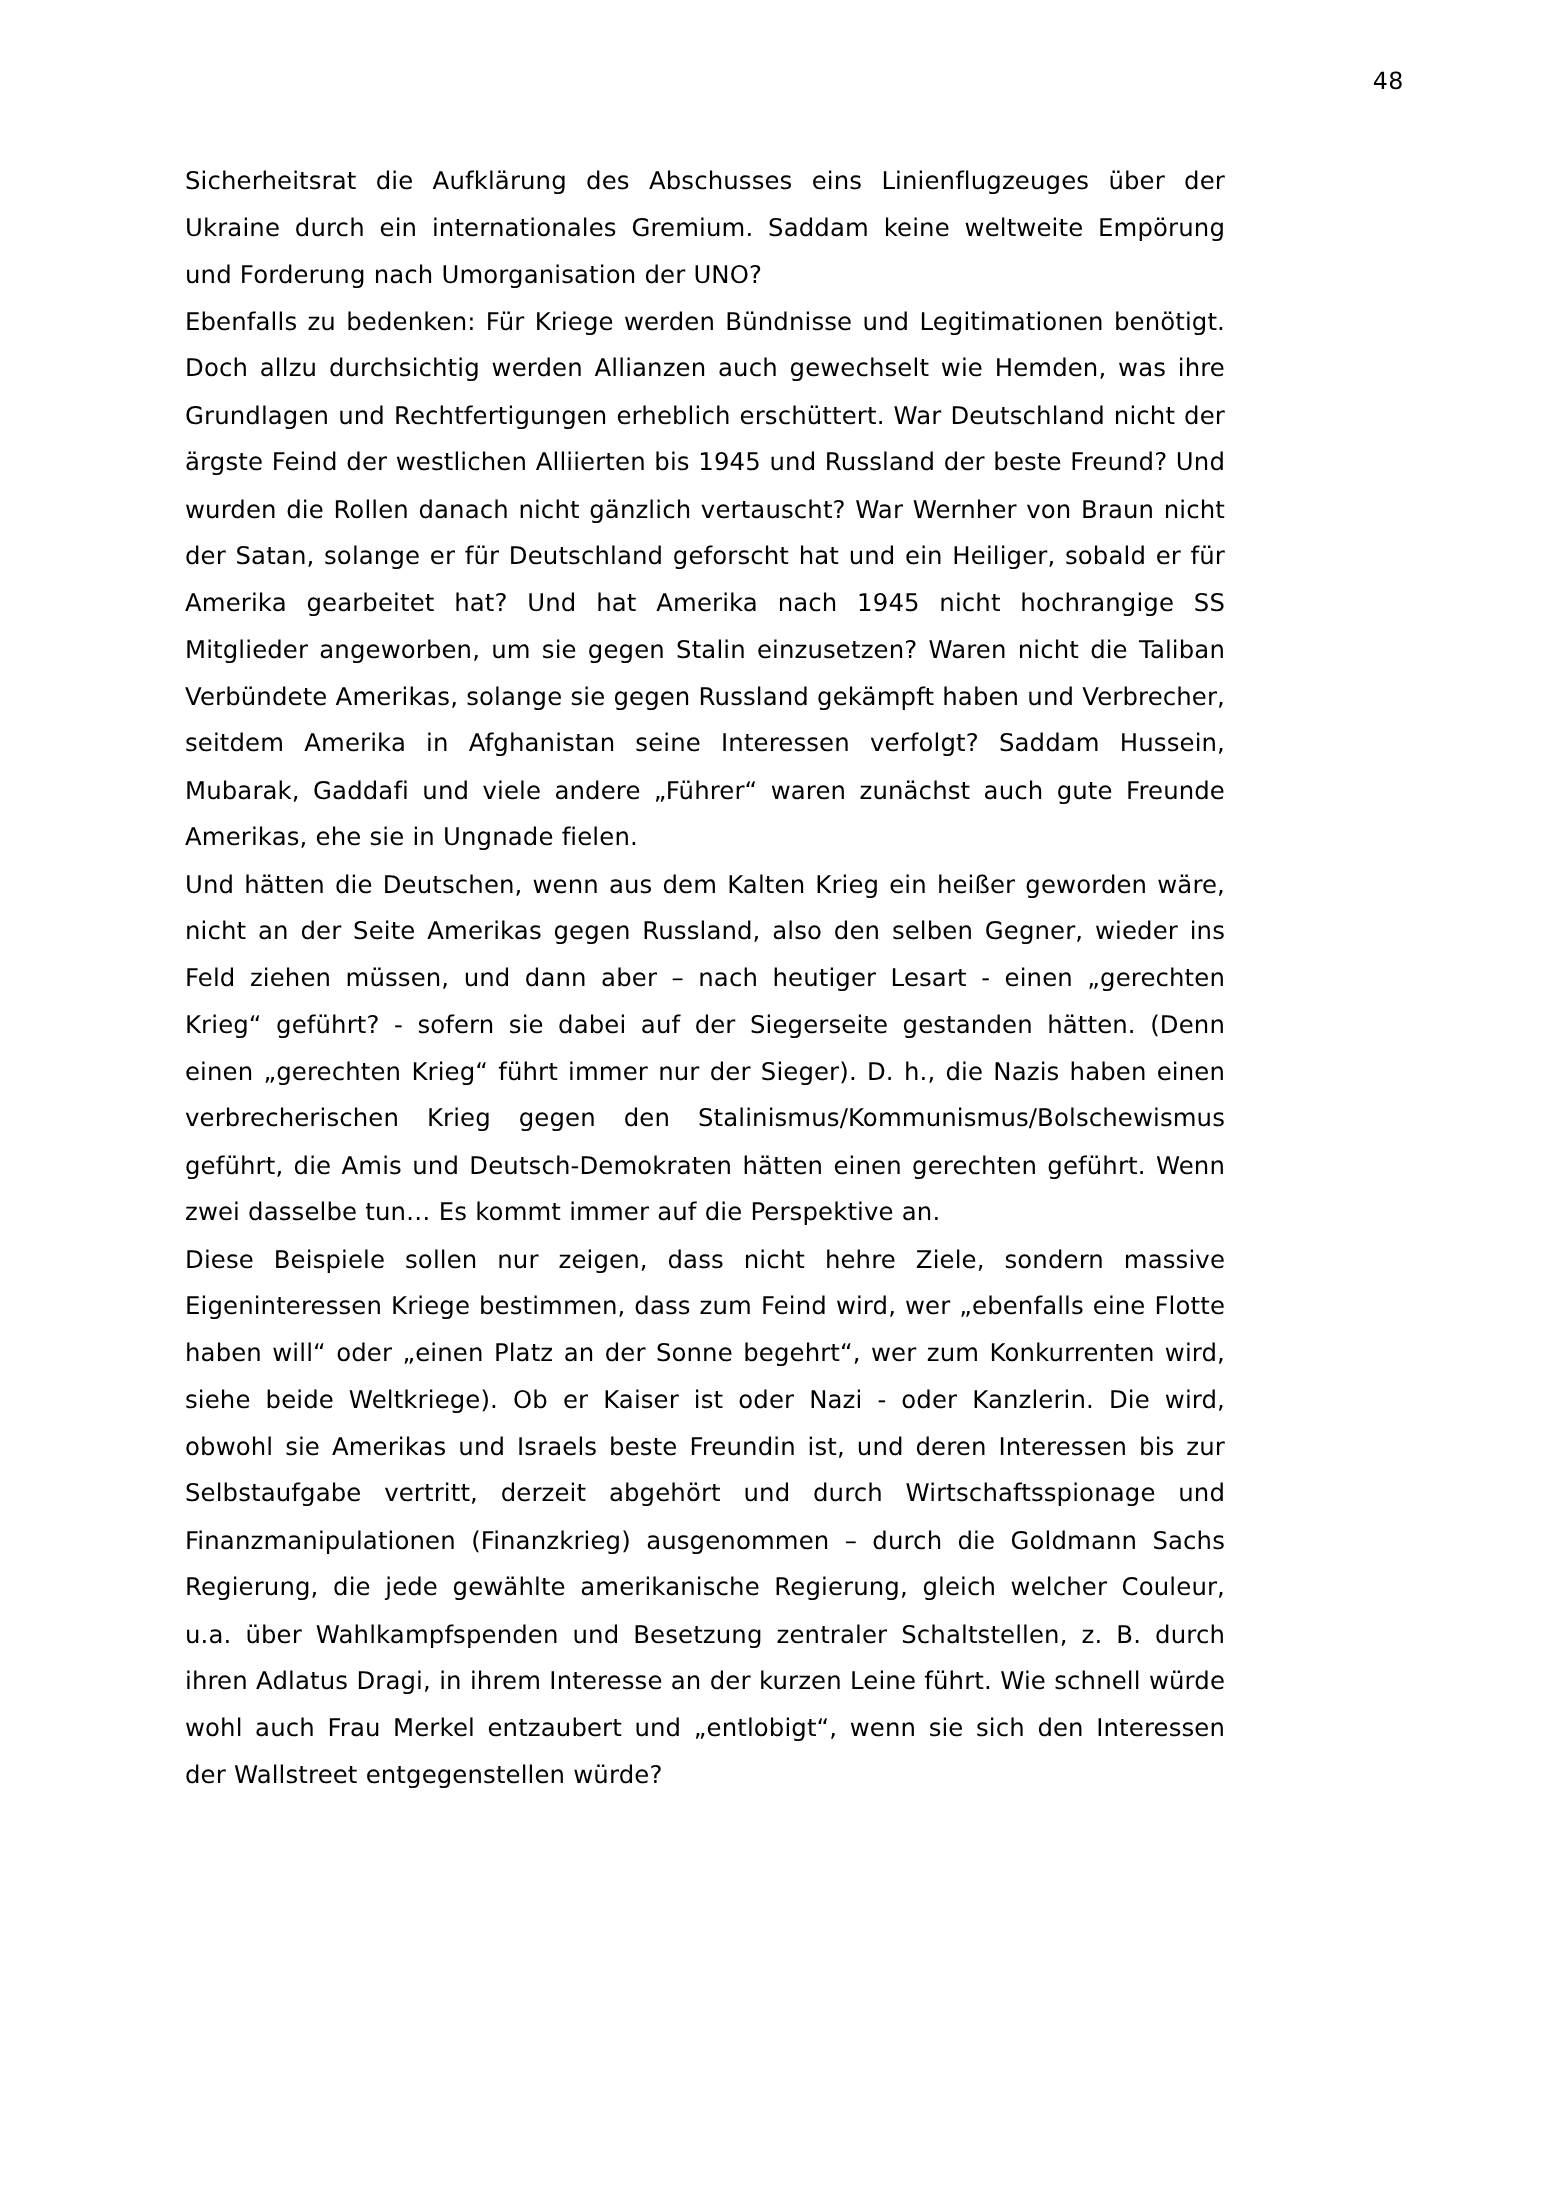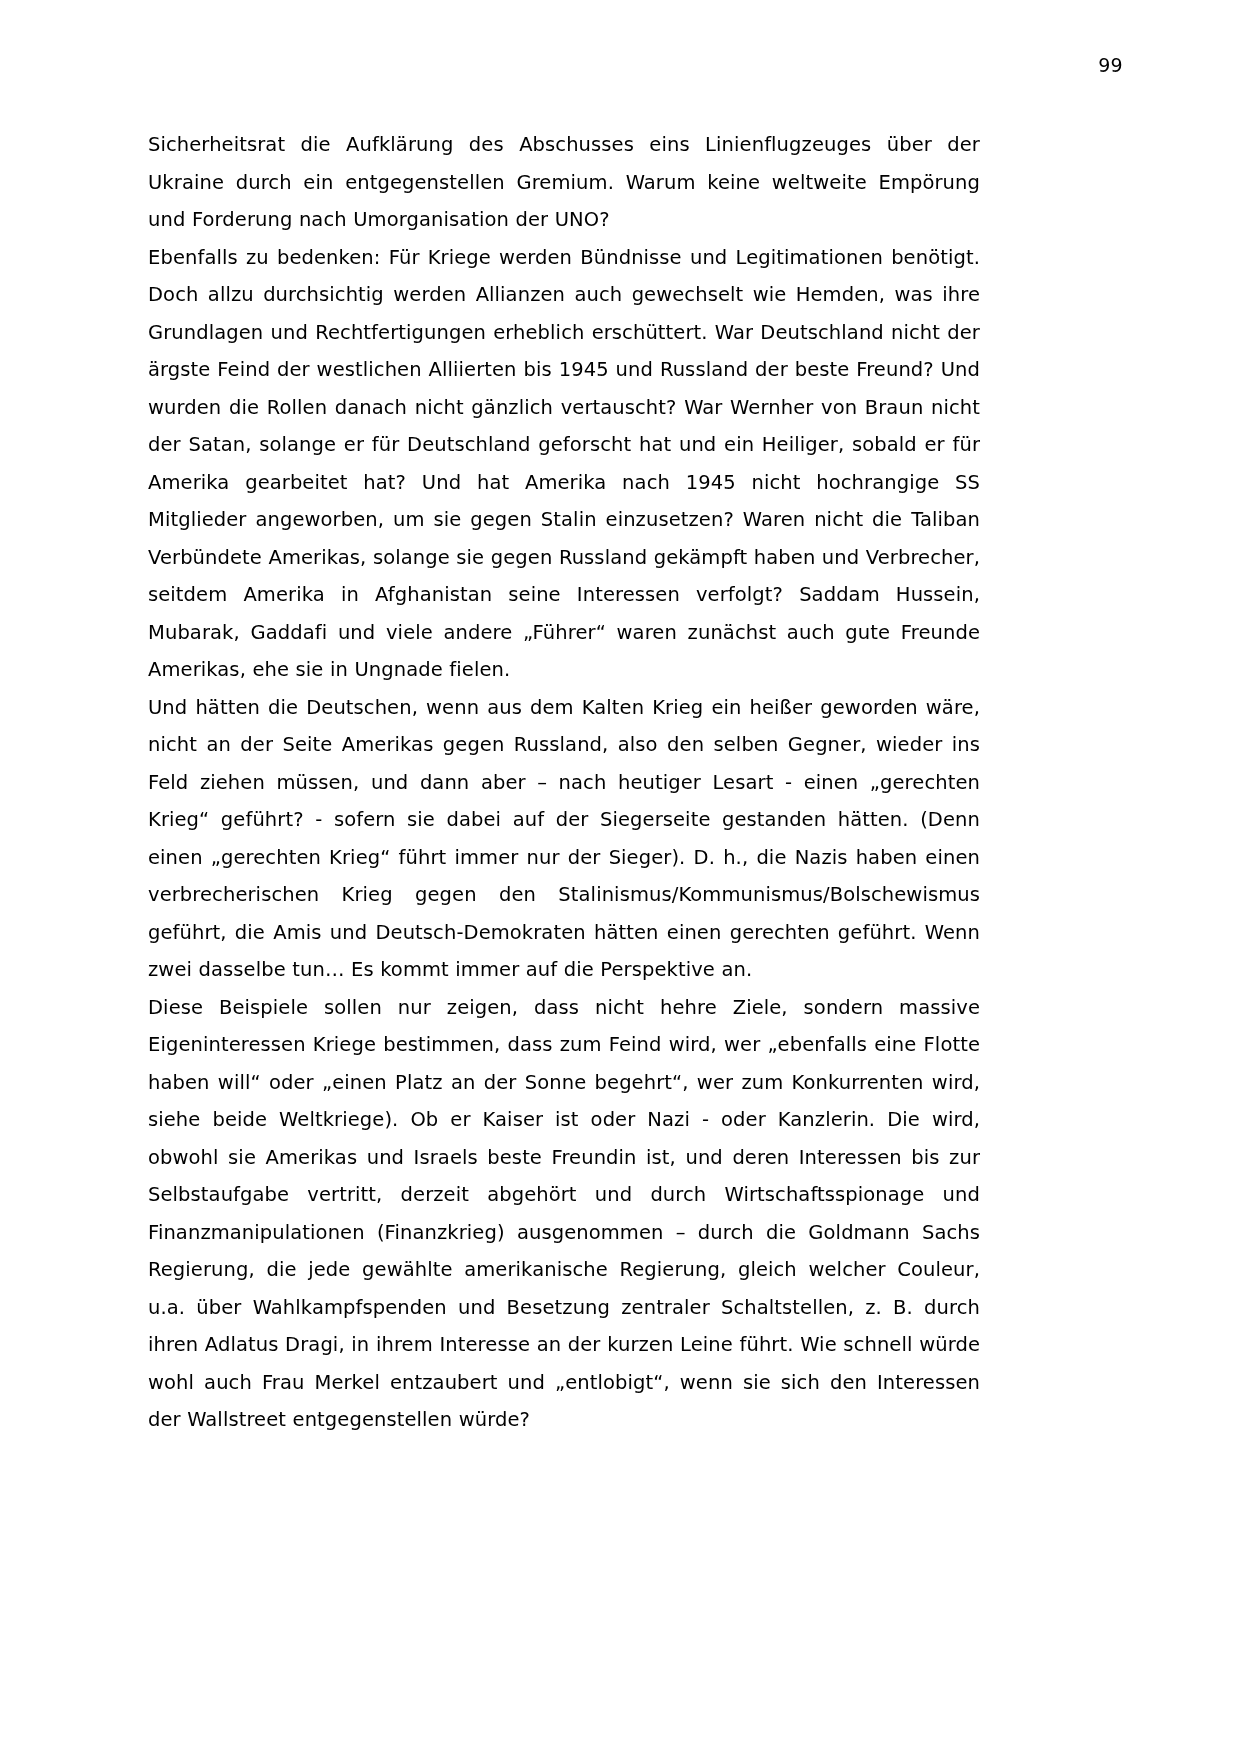--- a/index.html
+++ b/index.html
@@ -45,22 +45,22 @@
     letter-spacing: 0.1px;
     word-spacing: 0.2px;
   }
   
 </style>
 </head>
 <body>
 
 <div class="page">
 
-  <div class="page-number">99</div>
+  <div class="page-number">48</div>
 
   <div class="content">
-    <p>Sicherheitsrat die Aufklärung des Abschusses eins Linienflugzeuges über der Ukraine durch ein entgegenstellen Gremium. Warum keine weltweite Empörung und Forderung nach Umorganisation der UNO?</p>
+    <p>Sicherheitsrat die Aufklärung des Abschusses eins Linienflugzeuges über der Ukraine durch ein internationales Gremium. Saddam keine weltweite Empörung und Forderung nach Umorganisation der UNO?</p>
     <p>Ebenfalls zu bedenken:  Für Kriege werden Bündnisse und Legitimationen benötigt. Doch allzu durchsichtig werden Allianzen auch gewechselt wie Hemden, was ihre Grundlagen und Rechtfertigungen erheblich erschüttert. War Deutschland nicht der ärgste Feind der westlichen Alliierten bis 1945   und Russland der beste Freund? Und wurden die Rollen danach nicht gänzlich vertauscht? War Wernher von Braun nicht der Satan, solange er für Deutschland geforscht hat und ein Heiliger, sobald er für Amerika gearbeitet hat? Und hat Amerika nach 1945 nicht hochrangige SS Mitglieder angeworben, um sie gegen Stalin einzusetzen? Waren nicht die Taliban Verbündete Amerikas, solange sie gegen Russland gekämpft haben und Verbrecher, seitdem Amerika in Afghanistan seine Interessen verfolgt? Saddam Hussein, Mubarak, Gaddafi und viele andere „Führer“ waren zunächst auch gute Freunde Amerikas, ehe sie  in Ungnade fielen.</p>
     <p> Und hätten die Deutschen, wenn aus dem Kalten Krieg ein heißer geworden wäre, nicht an der Seite Amerikas gegen Russland, also den selben Gegner, wieder ins Feld ziehen müssen, und dann aber – nach heutiger Lesart - einen „gerechten Krieg“ geführt?  - sofern sie dabei auf der Siegerseite gestanden hätten. (Denn einen „gerechten Krieg“ führt immer nur der Sieger). D. h., die Nazis haben einen verbrecherischen Krieg gegen den Stalinismus/Kommunismus/Bolschewismus geführt, die Amis und Deutsch-Demokraten hätten einen gerechten geführt. Wenn zwei dasselbe tun… Es kommt immer auf die Perspektive an.</p>
     <p>Diese Beispiele sollen nur zeigen, dass nicht hehre Ziele, sondern massive Eigeninteressen Kriege bestimmen, dass zum Feind wird, wer „ebenfalls eine Flotte haben will“ oder „einen Platz an der Sonne begehrt“, wer zum Konkurrenten wird, siehe   beide Weltkriege).  Ob er  Kaiser ist oder Nazi - oder Kanzlerin. Die wird, obwohl sie Amerikas und Israels beste Freundin ist, und deren Interessen bis zur Selbstaufgabe vertritt, derzeit abgehört und durch Wirtschaftsspionage und Finanzmanipulationen (Finanzkrieg) ausgenommen – durch die Goldmann Sachs Regierung, die jede gewählte amerikanische  Regierung, gleich welcher Couleur, u.a. über Wahlkampfspenden und Besetzung zentraler Schaltstellen, z. B. durch ihren Adlatus Dragi, in ihrem Interesse an der kurzen Leine führt. Wie schnell würde wohl auch Frau Merkel entzaubert und „entlobigt“, wenn sie sich den Interessen der Wallstreet entgegenstellen würde?</p>
   </div>
 
 </div>
 
 </body></html>

